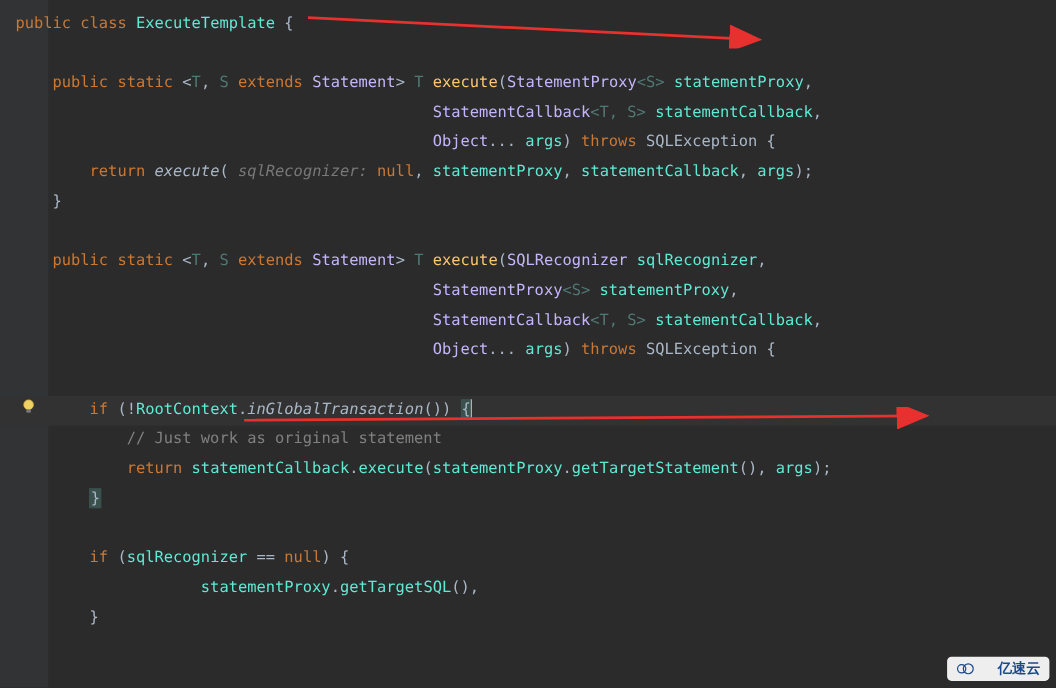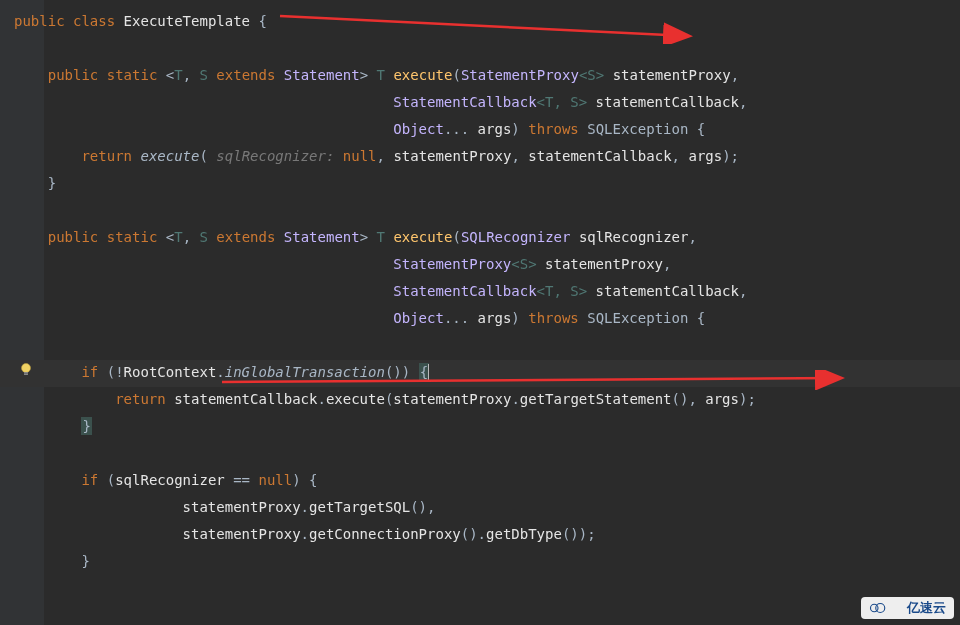--- a/index.html
+++ b/index.html
@@ -29,21 +29,21 @@
   }
   .line {
     white-space: pre;
     position: relative;
     z-index: 2;
   }
   .kw { color: #cc7832; }
   .type { color: #c4b5fd; }
   .generic { color: #507874; }
   .method { color: #ffc66d; }
-  .ident { color: #e5e5e5; }
+  .ident { color: #5eead4; }
   .punct { color: #a9b7c6; }
   .italic { font-style: italic; color: #a9b7c6; }
   .param-label { color: #787878; font-style: italic; margin-top: 47px; }
   .nullkw { color: #cc7832; }
   .comment { color: #808080; }
   .throws { color: #cc7832; text-align: right; }
   .exc { color: #a9b7c6; }
   .op { color: #a9b7c6; }
   .cursor-line {
     background: #323232;
@@ -110,26 +110,26 @@
 <div class="line">                                             <span class="type">Object</span><span class="punct">...</span> <span class="ident">args</span><span class="punct">)</span> <span class="throws">throws</span> <span class="exc">SQLException</span> <span class="punct">{</span></div>
 <div class="line">        <span class="kw">return</span> <span class="italic">execute</span><span class="punct">(</span> <span class="param-label">sqlRecognizer:</span> <span class="nullkw">null</span><span class="punct">,</span> <span class="ident">statementProxy</span><span class="punct">,</span> <span class="ident">statementCallback</span><span class="punct">,</span> <span class="ident">args</span><span class="punct">)</span><span class="punct">;</span></div>
 <div class="line">    <span class="punct">}</span></div>
 <div class="line"> </div>
 <div class="line">    <span class="kw">public</span> <span class="kw">static</span> <span class="punct">&lt;</span><span class="generic">T</span><span class="punct">, </span><span class="generic">S</span> <span class="kw">extends</span> <span class="type">Statement</span><span class="punct">&gt;</span> <span class="generic">T</span> <span class="method">execute</span><span class="punct">(</span><span class="type">SQLRecognizer</span> <span class="ident">sqlRecognizer</span><span class="punct">,</span></div>
 <div class="line">                                             <span class="type">StatementProxy</span><span class="generic">&lt;S&gt;</span> <span class="ident">statementProxy</span><span class="punct">,</span></div>
 <div class="line">                                             <span class="type">StatementCallback</span><span class="generic">&lt;T, S&gt;</span> <span class="ident">statementCallback</span><span class="punct">,</span></div>
 <div class="line">                                             <span class="type">Object</span><span class="punct">...</span> <span class="ident">args</span><span class="punct">)</span> <span class="throws">throws</span> <span class="exc">SQLException</span> <span class="punct">{</span></div>
 <div class="line"> </div>
 <div class="line">        <span class="kw">if</span> <span class="punct">(</span><span class="punct">!</span><span class="ident">RootContext</span><span class="punct">.</span><span class="italic">inGlobalTransaction</span><span class="punct">()</span><span class="punct">)</span> <span class="highlight-brace">{</span><span class="caret"></span></div>
+<div class="line">            <span class="comment">// Just work as original statement</span></div>
 <div class="line">            <span class="kw">return</span> <span class="ident">statementCallback</span><span class="punct">.</span><span class="ident">execute</span><span class="punct">(</span><span class="ident">statementProxy</span><span class="punct">.</span><span class="ident">getTargetStatement</span><span class="punct">()</span><span class="punct">,</span> <span class="ident">args</span><span class="punct">)</span><span class="punct">;</span></div>
 <div class="line">        <span class="highlight-brace">}</span></div>
 <div class="line"> </div>
 <div class="line">        <span class="kw">if</span> <span class="punct">(</span><span class="ident">sqlRecognizer</span> <span class="op">==</span> <span class="nullkw">null</span><span class="punct">)</span> <span class="punct">{</span></div>
 <div class="line">                    <span class="ident">statementProxy</span><span class="punct">.</span><span class="ident">getTargetSQL</span><span class="punct">()</span><span class="punct">,</span></div>
-<div class="line">                    <span class="ident">statementProxy</span><span class="punct">.</span><span class="ident">getConnectionProxy</span><span class="punct">()</span><span class="punct">.</span><span class="ident">getDbType</span><span class="punct">()</span><span class="punct">)</span><span class="punct">;</span></div>
 <div class="line">        <span class="punct">}</span></div>
 
 </div>
 
 <span class="bulb" style="top:362px;">
 <svg viewBox="0 0 16 16">
       <circle cx="8" cy="6" r="4.5" fill="#f0d264" stroke="#b89a3a" stroke-width="0.6"></circle>
       <rect x="6" y="10" width="4" height="3" fill="#888" rx="0.5"></rect>
       <line x1="6" y1="11.5" x2="10" y2="11.5" stroke="#555" stroke-width="0.5"></line>
     </svg>

